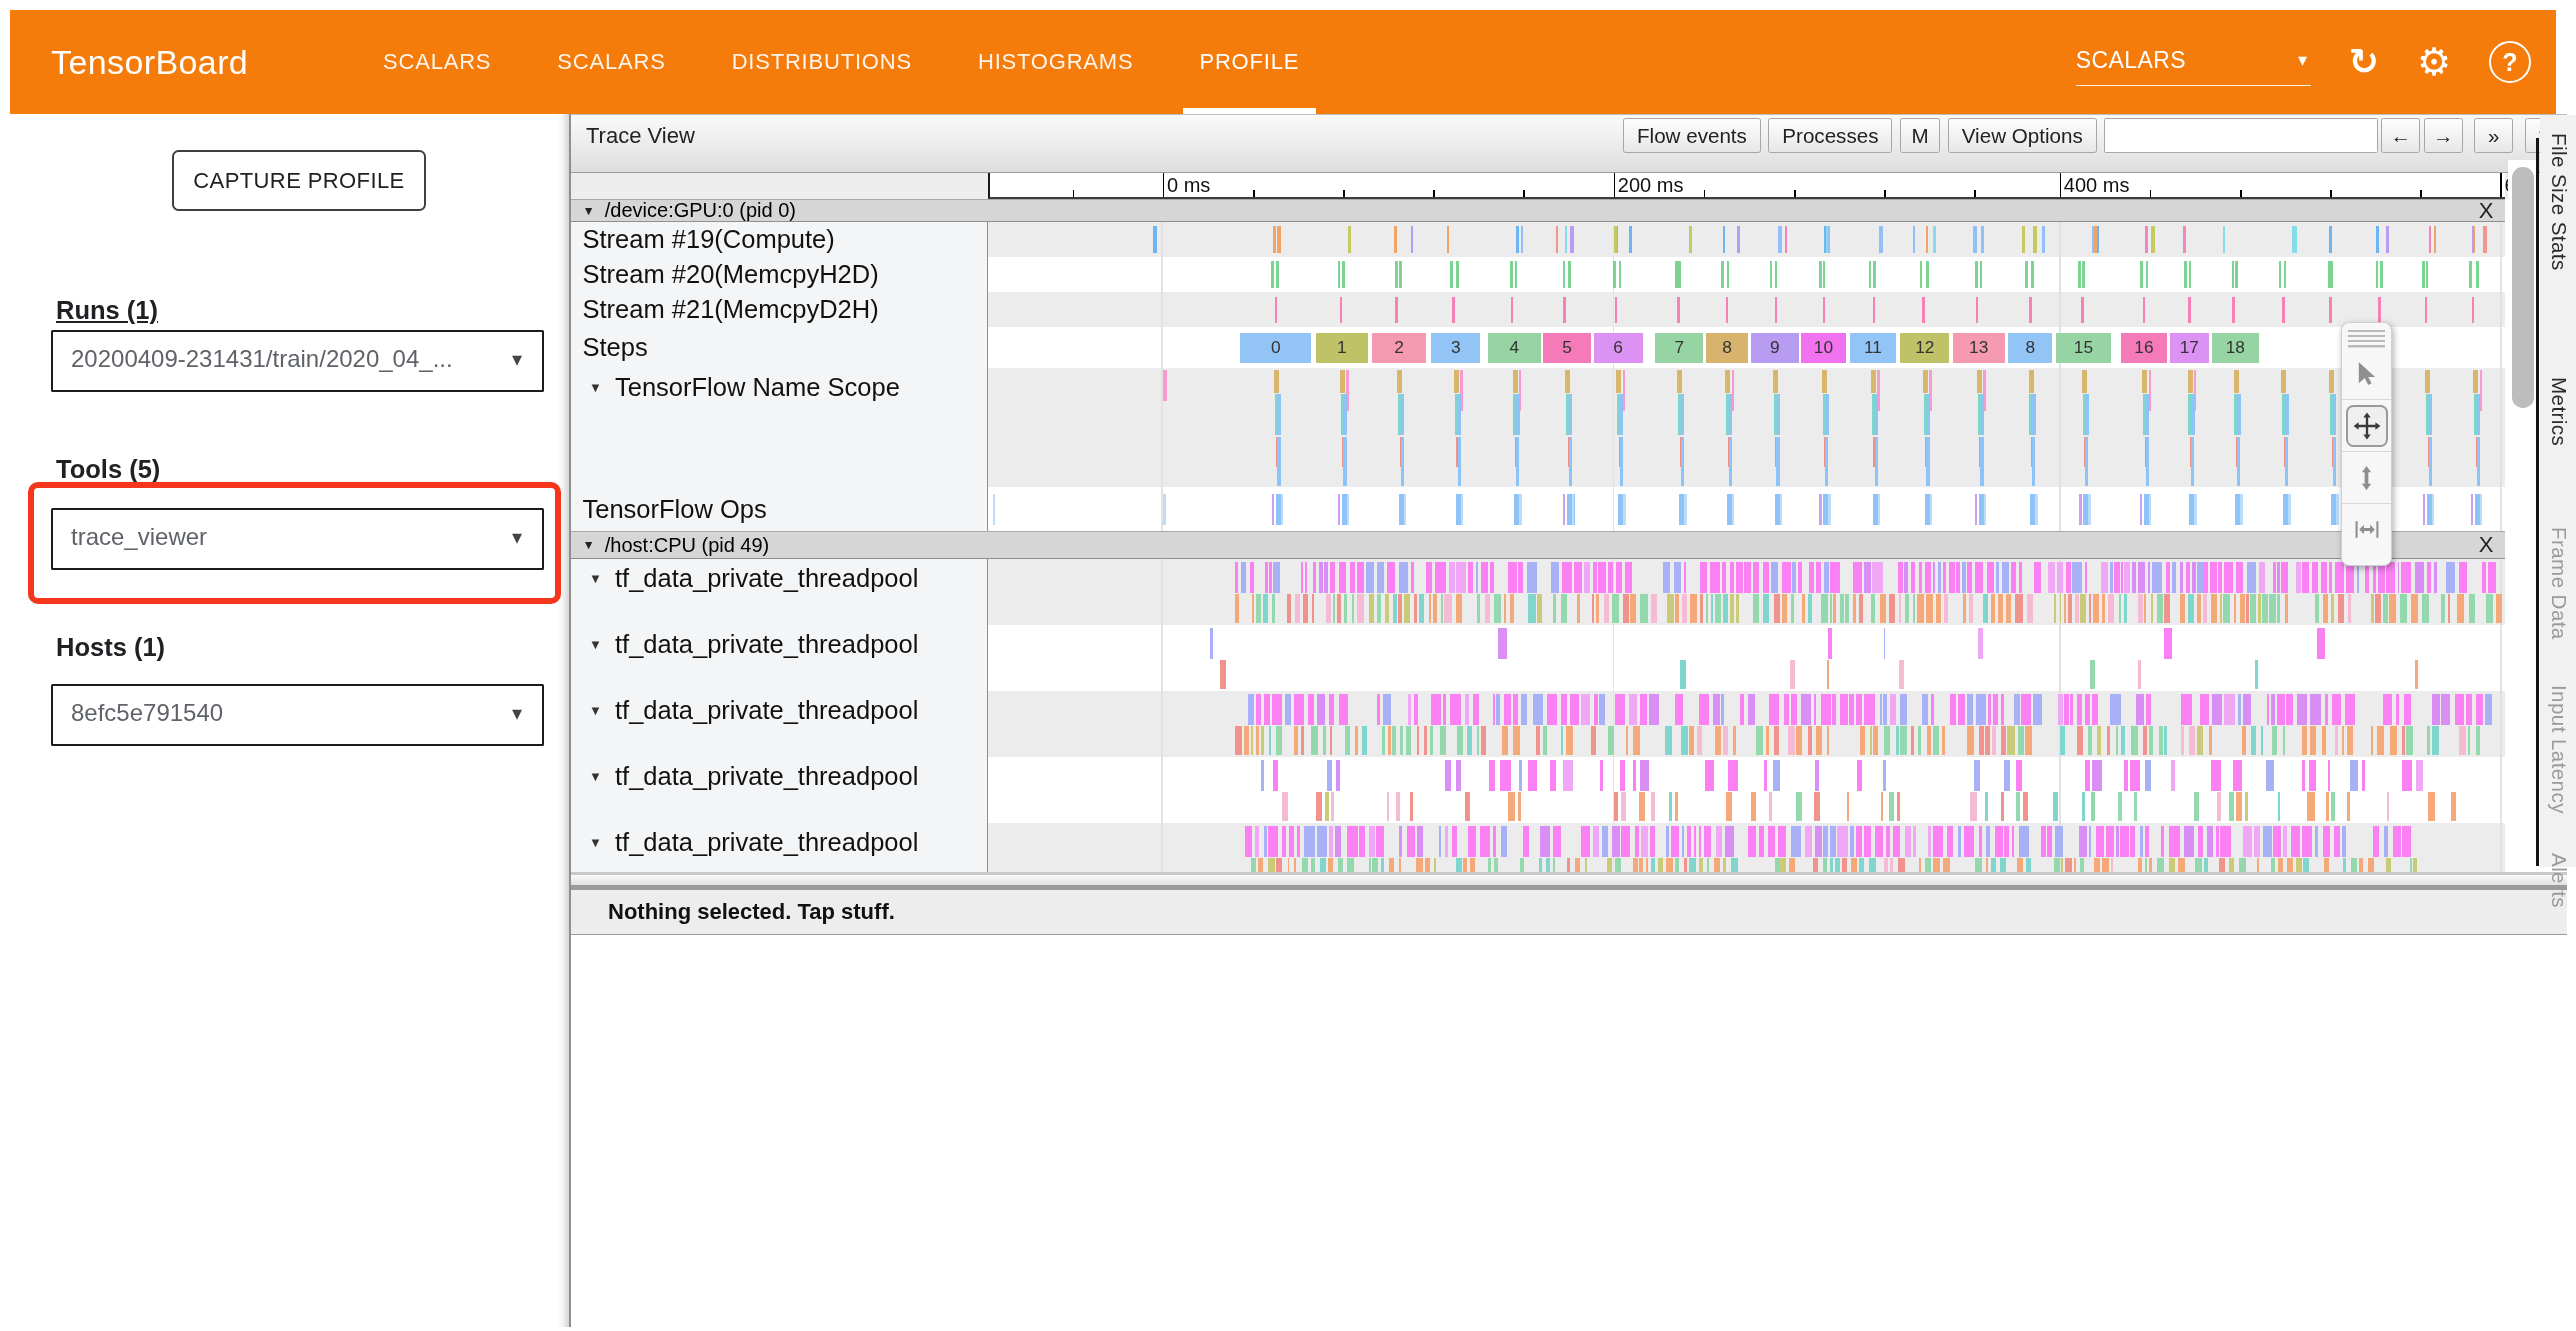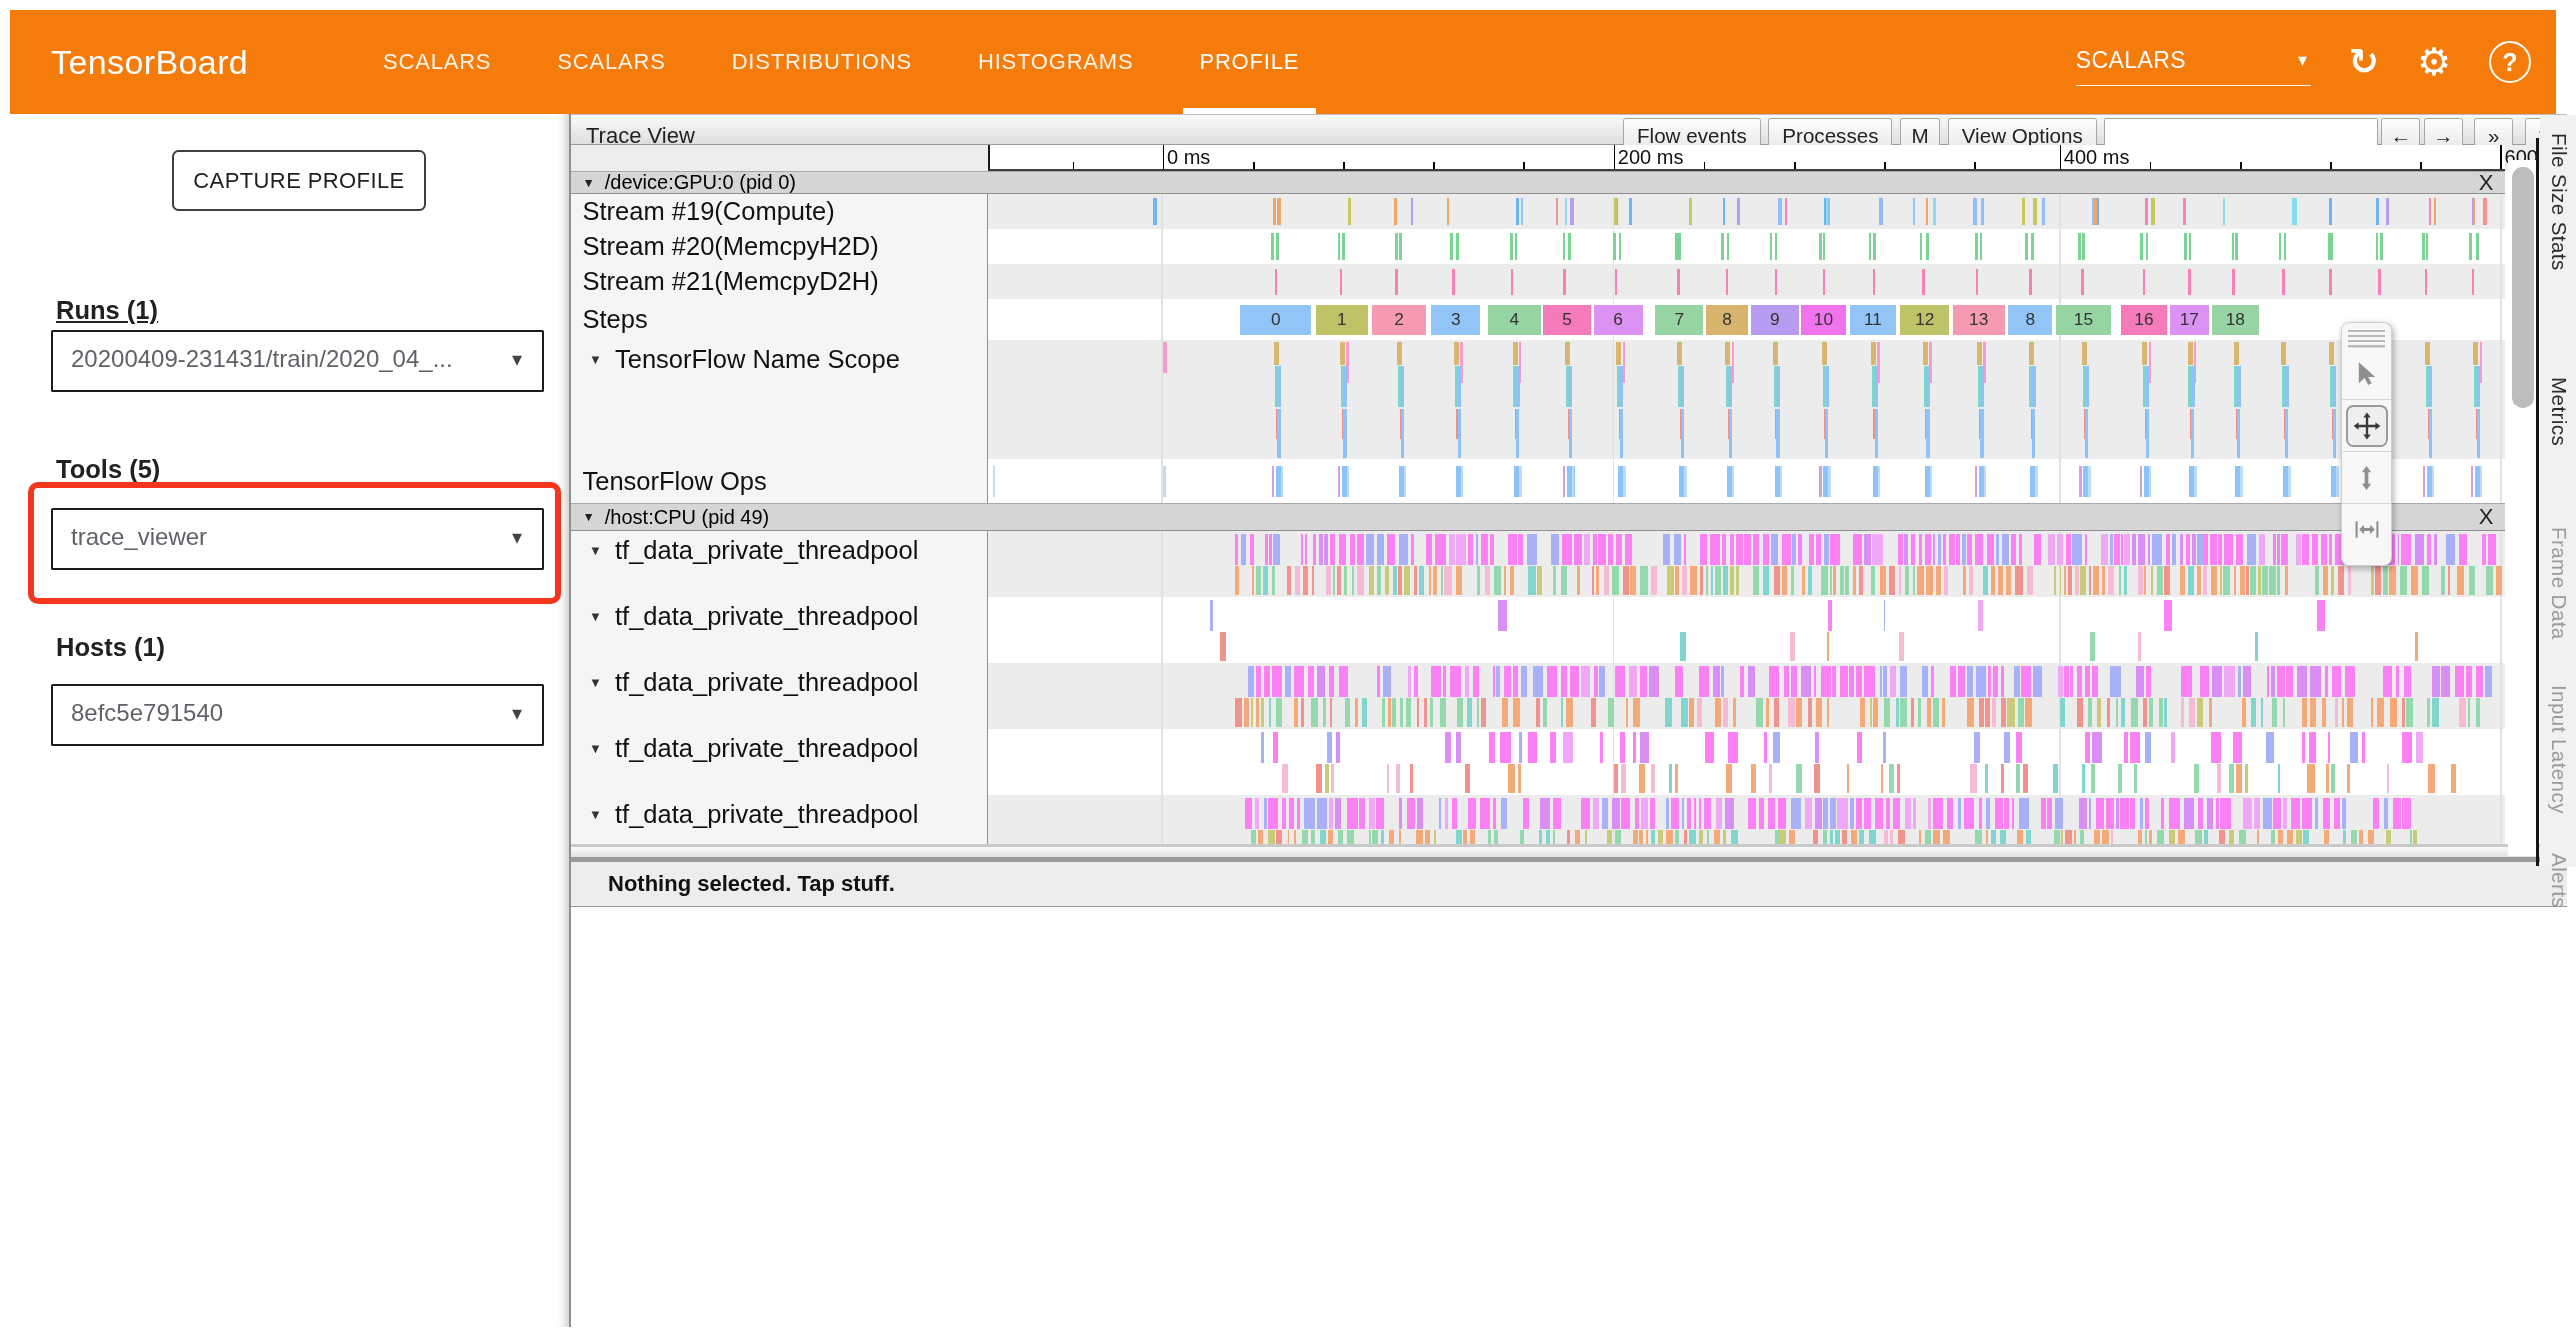--- a/index.html
+++ b/index.html
@@ -27,21 +27,21 @@
   .sb-select{position:absolute;left:41px;width:489px;height:58px;border:2.5px solid #1b1b1b;border-radius:1.6px;background:#fff;cursor:pointer;text-decoration:underline;}
   .sb-select .val{position:absolute;left:18px;top:0;right:58px;line-height:54px;font-size:24px;color:#5f6368;white-space:nowrap;overflow:hidden;}
   .sb-select .caret{position:absolute;right:20px;top:0;line-height:54px;font-size:20px;color:#444;}
   .runs-label{top:182px;text-decoration:underline;}   .runs-select{top:216px;}
   .tools-label{top:341px;}  .tools-select{top:394px;}
   .hosts-label{top:519px;}  .hosts-select{top:570px;}
   .tools-highlight{position:absolute;left:18px;top:368px;width:521px;height:110px;border:6.6px solid #f4371c;border-radius:10px;pointer-events:none;}
 
   
   .trace-panel{position:absolute;left:569px;top:114px;width:1998px;height:1213px;background:#fff;border-left:2.5px solid #8f8f8f;box-sizing:border-box;}
-  .tv-titlebar{position:relative;height:31px;background:linear-gradient(#fafafa,#dedede);border-top:0.8px solid #bdbdbd;border-bottom:1.6px solid #9a9a9a;box-sizing:border-box;}
+  .tv-titlebar{position:relative;height:59px;background:linear-gradient(#fafafa,#dedede);border-top:0.8px solid #bdbdbd;border-bottom:1.6px solid #9a9a9a;box-sizing:border-box;}
   .tv-title{position:absolute;left:15px;top:0;line-height:41px;font-size:22px;color:#222;}
   .tv-toolbar{position:absolute;right:3.3px;top:3.3px;height:35px;display:flex;align-items:center;}
   .tv-btn{height:35px;line-height:31px;padding:0 13px;margin-left:7.4px;background:linear-gradient(#fdfdfd,#e7e7e7);border:1.6px solid #a6a6a6;border-radius:2.5px;font-size:20.6px;color:#222;box-sizing:border-box;cursor:pointer;white-space:nowrap;}
   .tv-btn.narrow{padding:0 10.7px;}
   .tv-search{width:274px;height:35px;margin-left:7.4px;border:1.6px solid #a6a6a6;border-radius:1.6px;background:#fff;font-size:20.6px;padding:0 8.2px;box-sizing:border-box;font-family:inherit;}
   .tv-btn.nav{width:39px;padding:0;text-align:center;margin-left:3.3px;}
   .tv-btn.gap{margin-left:11.5px;}
 
   
   .tv-ruler{position:relative;height:26px;background:#ededed;}

